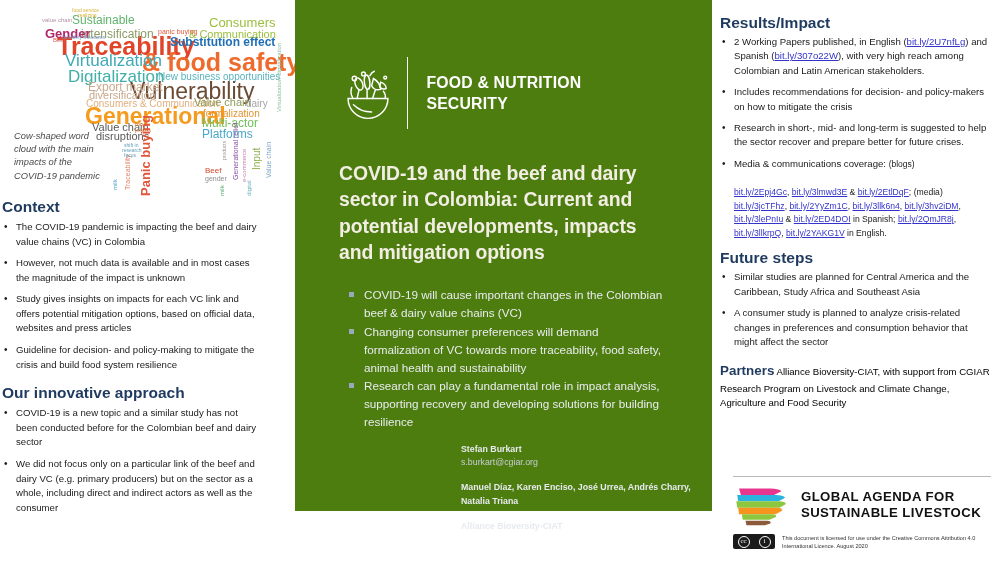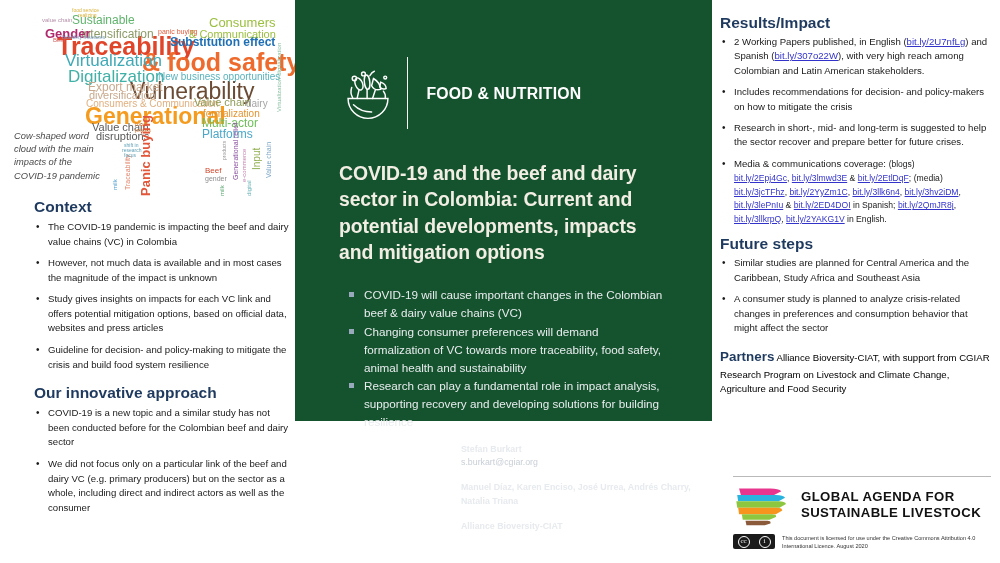--- a/index.html
+++ b/index.html
@@ -64,21 +64,21 @@
 
   .sect-head {
     font-size: 15.5px;
     font-weight: bold;
     color: #1f3a5f;
     margin: 0 0 4px 0;
     font-family: "Liberation Sans", sans-serif;
   }
   .left-body {
     position: absolute;
-    left: 34px;
+    left: 2px;
     top: 198px;
     width: 255px;
   }
   ul.bl {
     list-style: none;
     margin: 0;
     padding: 0;
   }
   ul.bl > li {
     position: relative;
@@ -99,22 +99,22 @@
   .approach-block {
     margin-top: 12px;
   }
 
   
   .center-col {
     position: absolute;
     left: 295px;
     top: 0;
     width: 417px;
-    height: 421px;
-    background: #14532d;
+    height: 511px;
+    background: #4d7c0f;
     box-sizing: border-box;
   }
   .brand {
     position: absolute;
     left: 44px;
     top: 57px;
     display: flex;
     align-items: center;
   }
   .brand-icon {
@@ -234,21 +234,21 @@
     font-size: 10px;
   }
   a.lnk {
     color: #3333cc;
     text-decoration: underline;
   }
   .media-links {
     font-size: 8.6px;
     line-height: 1.58;
     display: block;
-    margin-top: 1px;
+    margin-top: 15px;
   }
   .small-note { font-size: 8.5px; }
   .future-block { margin-top: 9px; }
   .partners {
     margin-top: 12px;
     font-size: 9.6px;
     line-height: 1.5;
   }
   .partners b {
     color: #1f3a5f;
@@ -415,20 +415,21 @@
           <circle cx="27" cy="11" r="2.1"></circle>
           <circle cx="51" cy="15" r="1.6"></circle>
           <path d="M14 26 q-2 6 1 11"></path>
           <path d="M49 30 q3 4 2 8"></path>
           <path d="M34 13 q2 -4 5 -5"></path>
         </g>
       </svg>
       <div class="brand-divider"></div>
       <div class="brand-text">
         <div>FOOD &amp; NUTRITION</div>
+        <div>SECURITY</div>
       </div>
     </div>
 
     <div class="title-text">COVID-19 and the beef and dairy sector in Colombia: Current and potential developments, impacts and mitigation options</div>
 
     <div class="center-bullets">
       <ul class="cb" id="center-list">
           <li>COVID-19 will cause important changes in the Colombian beef &amp; dairy value chains (VC)</li>
           <li>Changing consumer preferences will demand formalization of VC towards more traceability, food safety, animal health and sustainability</li>
           <li>Research can play a fundamental role in impact analysis, supporting recovery and developing solutions for building resilience</li>

